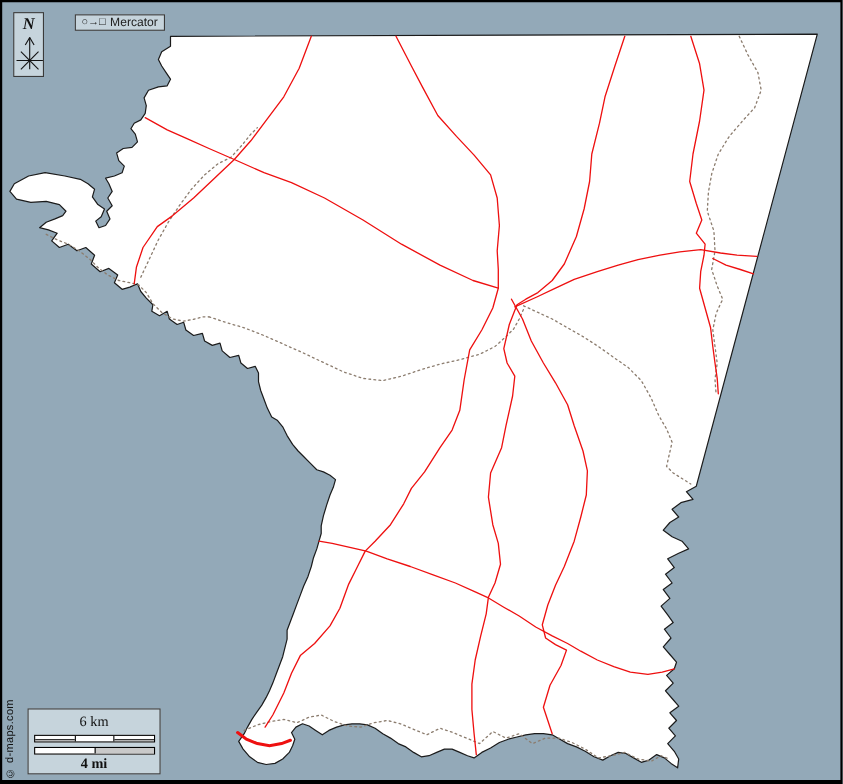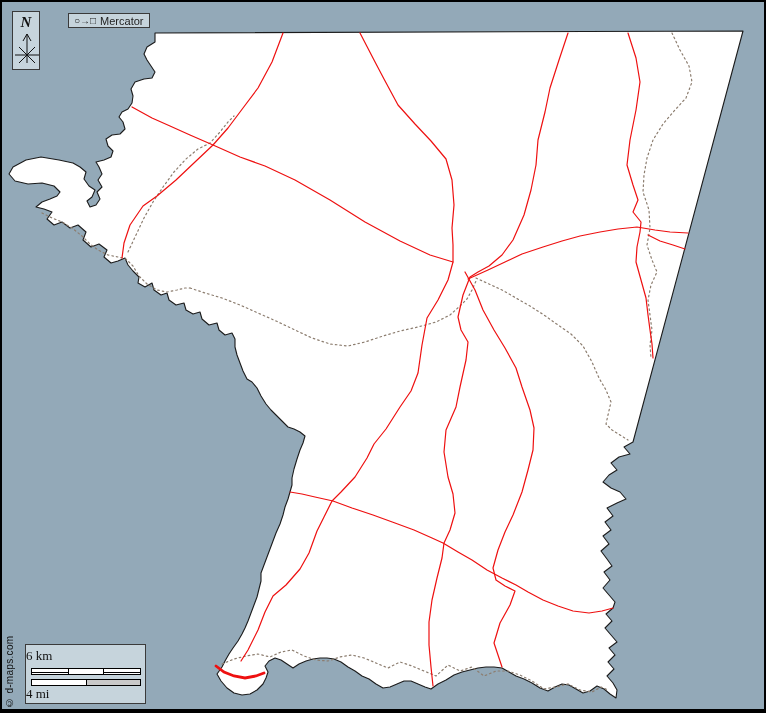--- a/index.html
+++ b/index.html
@@ -29,25 +29,25 @@
     font-size:15px; line-height:17px; color:#111; display:block; margin-top:2px;
   }
   #mercator-button{
     left:66px; top:11px; height:15px; display:flex; align-items:center;
     padding:0 5px; font-size:11px; color:#222; gap:4px; cursor:default;
     font-family:"Liberation Sans", sans-serif;
   }
   #mercator-icon{font-size:10px; letter-spacing:0; color:#222;}
   #scale-box{left:23px; top:642px; width:121px; height:60px;}
   .scale-label{
-    position:absolute; width:100%; text-align:left; color:#111;
+    position:absolute; width:100%; text-align:center; color:#111;
     font-family:"Liberation Serif", serif; font-size:13px;
   }
   #scale-km-label{top:3px;}
-  #scale-mi-label{top:41px;}
+  #scale-mi-label{top:41px;font-weight:bold;}
   .scale-bar{position:absolute; left:5px; width:108px; height:5px;
     background:#fff; border:1px solid #000; display:flex;}
   #km-bar{top:23px;} #mi-bar{top:34px;}
   .seg{height:100%; box-sizing:border-box; position:relative;}
   .seg + .seg{border-left:1px solid #000;}
   .seg.midline::after{
     content:""; position:absolute; left:0; right:0; top:50%; height:1px; background:#000;
   }
   .seg.shaded{background:#c9c9c9;}
   #copyright{

